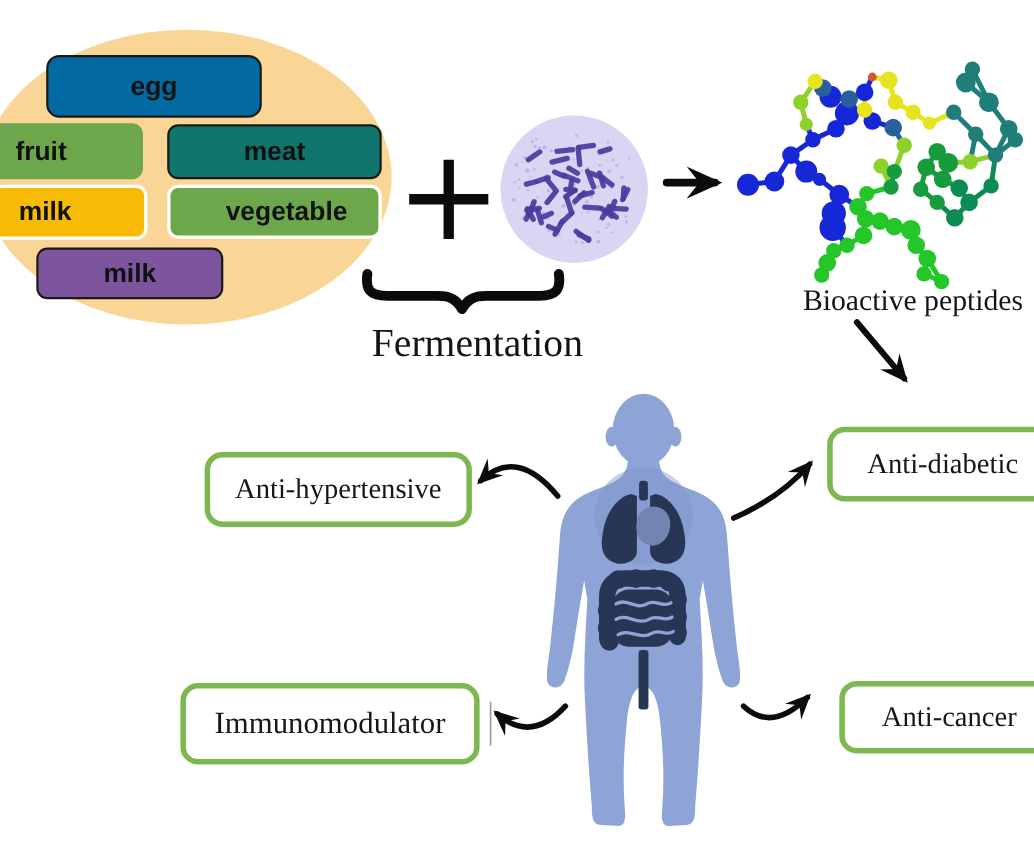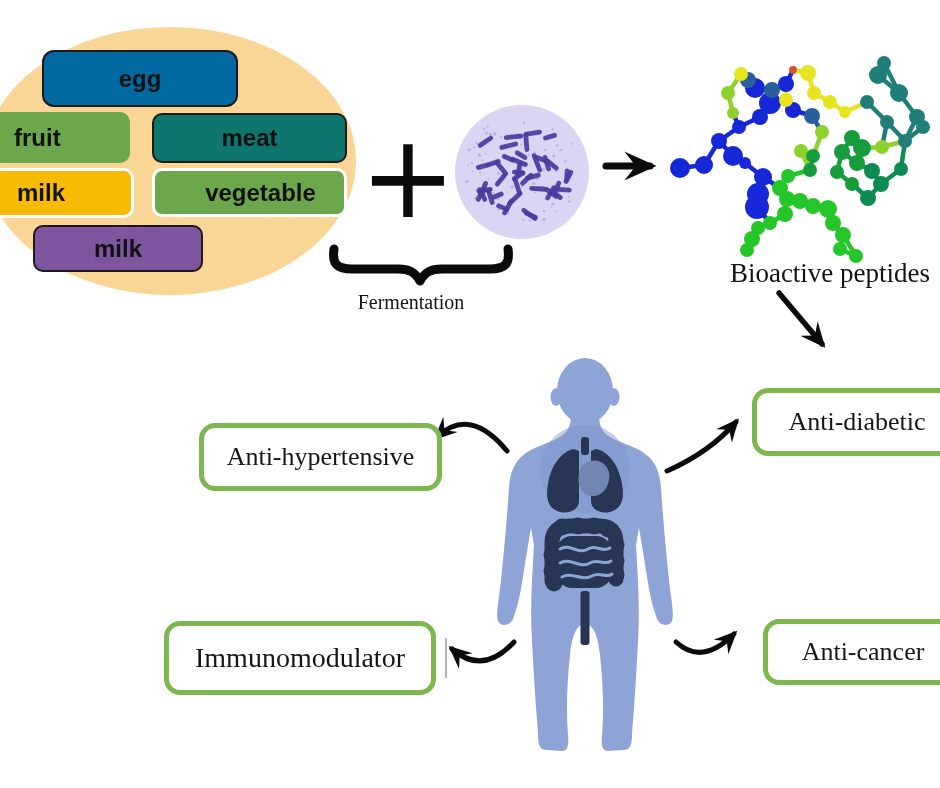--- a/index.html
+++ b/index.html
@@ -18,27 +18,27 @@
            justify-content:flex-start;padding-left:22px;}
   #fb-meat{left:152px;top:113px;width:195px;height:50px;border-radius:10px;}
   #fb-fruit{left:-8px;top:168px;width:142px;height:50px;border-radius:10px;border-width:3px;
             justify-content:flex-start;padding-left:22px;}
   #fb-veg{left:152px;top:168px;width:195px;height:49px;border-radius:10px;border-width:3px;padding-left:22px;}
   #fb-milk{left:33px;top:225px;width:170px;height:47px;border-radius:10px;}
   
   #gfx{position:absolute;left:0;top:0;z-index:3;pointer-events:none;}
   
   .lbl{position:absolute;z-index:4;text-align:center;color:#141414;}
-  #fermentation-label{left:321px;top:291px;width:180px;font-size:20px;}
+  #fermentation-label{left:338px;top:291px;width:180px;font-size:36px;}
   #bioactive-label{left:712px;top:258px;width:236px;font-size:27px;}
   
   .benefit{position:absolute;z-index:4;box-sizing:border-box;background:#ffffff;
            border:5px solid #7CB74F;border-radius:16px;display:flex;align-items:center;
            justify-content:center;font-size:26px;color:#161616;}
-  #benefit-antihypertensive{left:199px;top:411px;width:243px;height:68px;margin-top:12px;}
+  #benefit-antihypertensive{left:186px;top:411px;width:243px;height:68px;}
   #benefit-antidiabetic{left:752px;top:388px;width:210px;height:68px;}
   #benefit-immunomodulator{left:164px;top:621px;width:272px;height:74px;font-size:28px;justify-content:center;}
   #benefit-anticancer{left:763px;top:619px;width:200px;height:66px;}
 </style>
 </head>
 <body>
 
 <div id="canvas">
 
   <div id="food-ellipse"></div>

